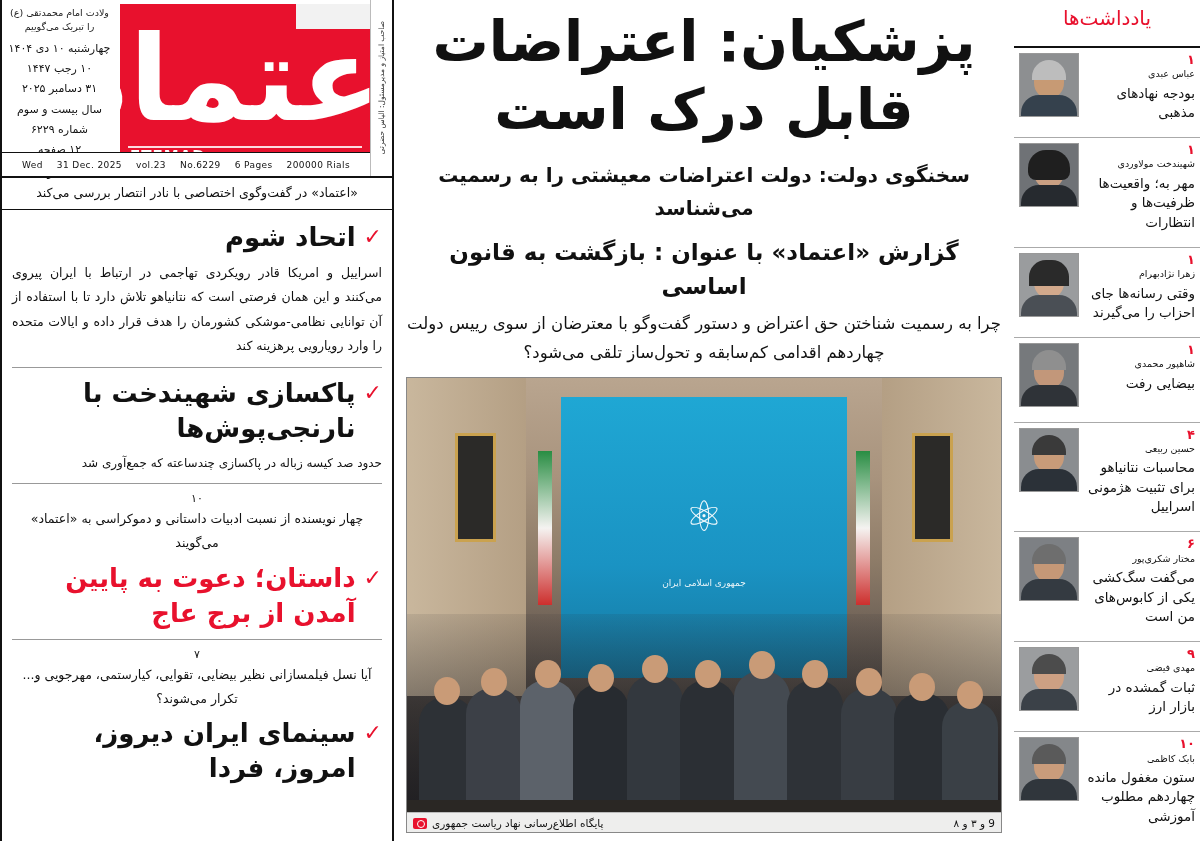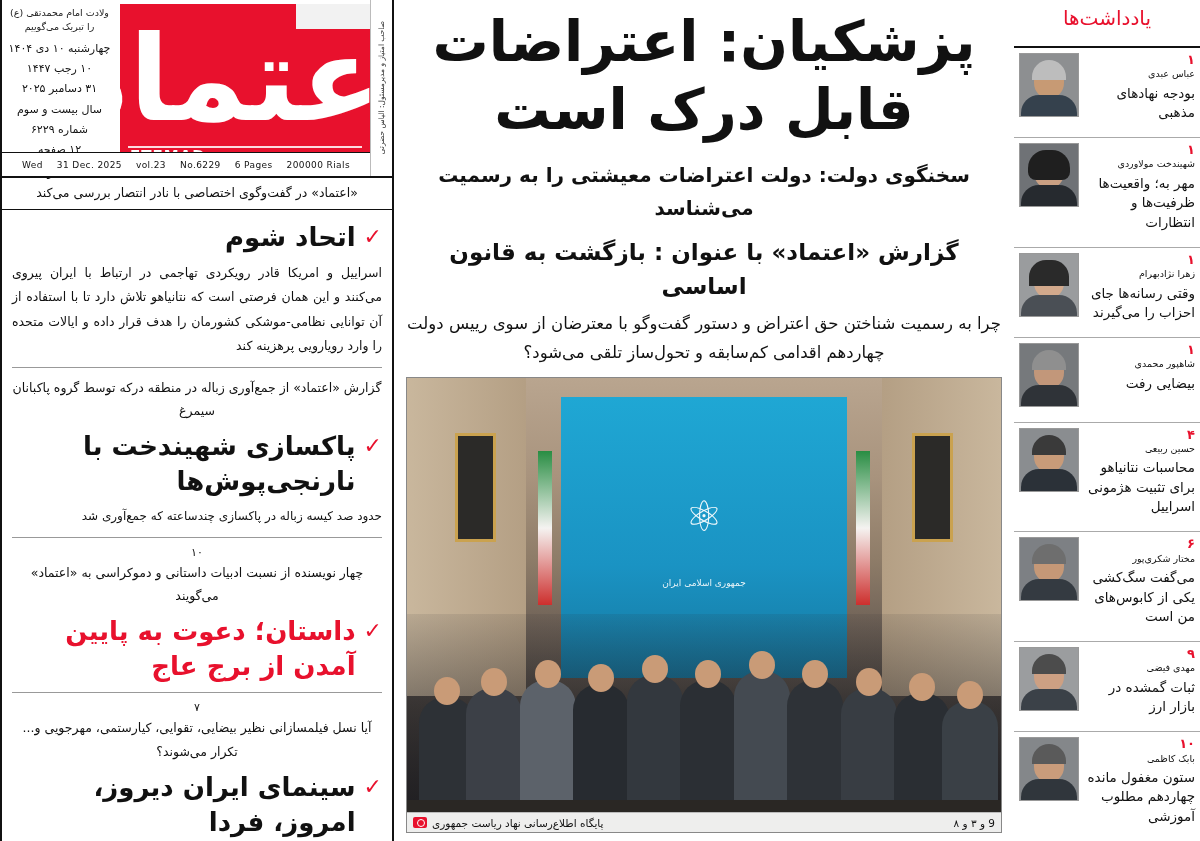--- a/index.html
+++ b/index.html
@@ -496,21 +496,20 @@
 
       <div class="ritem">
         <div class="ritem-head">
           <div class="check">✓</div>
           <div class="ritem-title">اتحاد شوم</div>
         </div>
         <div class="ritem-lead">اسراییل و امریکا قادر رویکردی تهاجمی در ارتباط با ایران پیروی می‌کنند و این همان فرصتی است که نتانیاهو تلاش دارد تا با استفاده از آن توانایی نظامی-موشکی کشورمان را هدف قرار داده و ایالات متحده را وارد رویارویی پرهزینه کند</div>
       </div>
 
       <div class="ritem">
-        <div class="ritem-pre">گزارش «اعتماد» از جمع‌آوری زباله در منطقه درکه توسط گروه پاکبانان سیمرغ</div>
         <div class="ritem-head">
           <div class="check">✓</div>
           <div class="ritem-title">پاکسازی شهیندخت با نارنجی‌پوش‌ها</div>
         </div>
         <div class="ritem-lead small">حدود صد کیسه زباله در پاکسازی چندساعته که جمع‌آوری شد</div>
       </div>
 
       <div class="ritem">
         <div class="ritem-num">۱۰</div>
         <div class="ritem-pre">چهار نویسنده از نسبت ادبیات داستانی و دموکراسی به «اعتماد» می‌گویند</div>
@@ -584,21 +583,21 @@
               <div class="ph-head"></div>
             </div>
           <div class="ph-person" style="left:90%;height:60%;background:#3a4046">
               <div class="ph-head"></div>
             </div>
         </div>
         <div class="ph-floor"></div>
       </div>
       <div class="photo-caption-bar">
         <span>9 و ۳ و ۸</span>
-        <span style="display:flex;align-items:flex-start;gap:5px">
+        <span style="display:flex;align-items:flex-end;gap:5px">
           <span>پایگاه اطلاع‌رسانی نهاد ریاست جمهوری</span>
           <span class="cam-icon"></span>
         </span>
       </div>
     </div>
   </div>
 
   <div class="col-left">
     <div class="notes-title">یادداشت‌ها</div>
 

